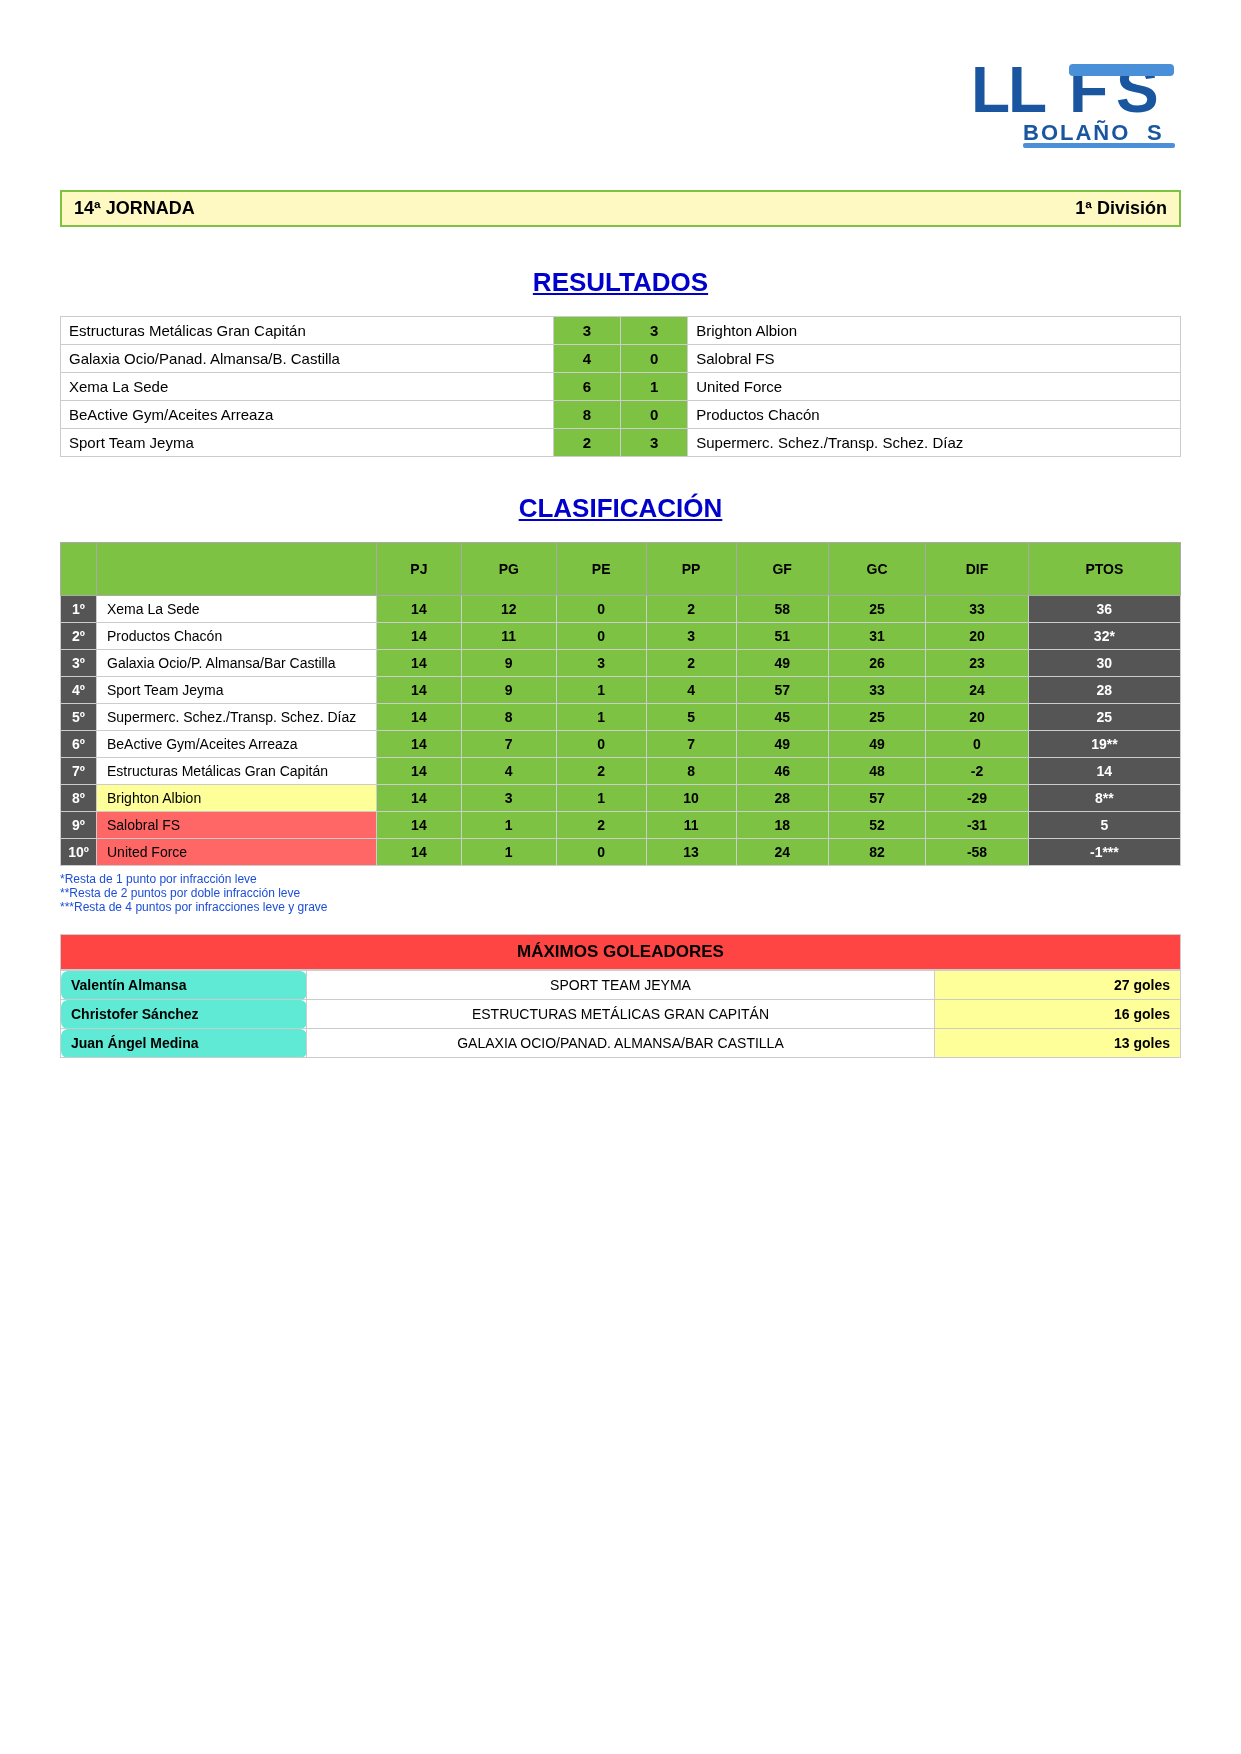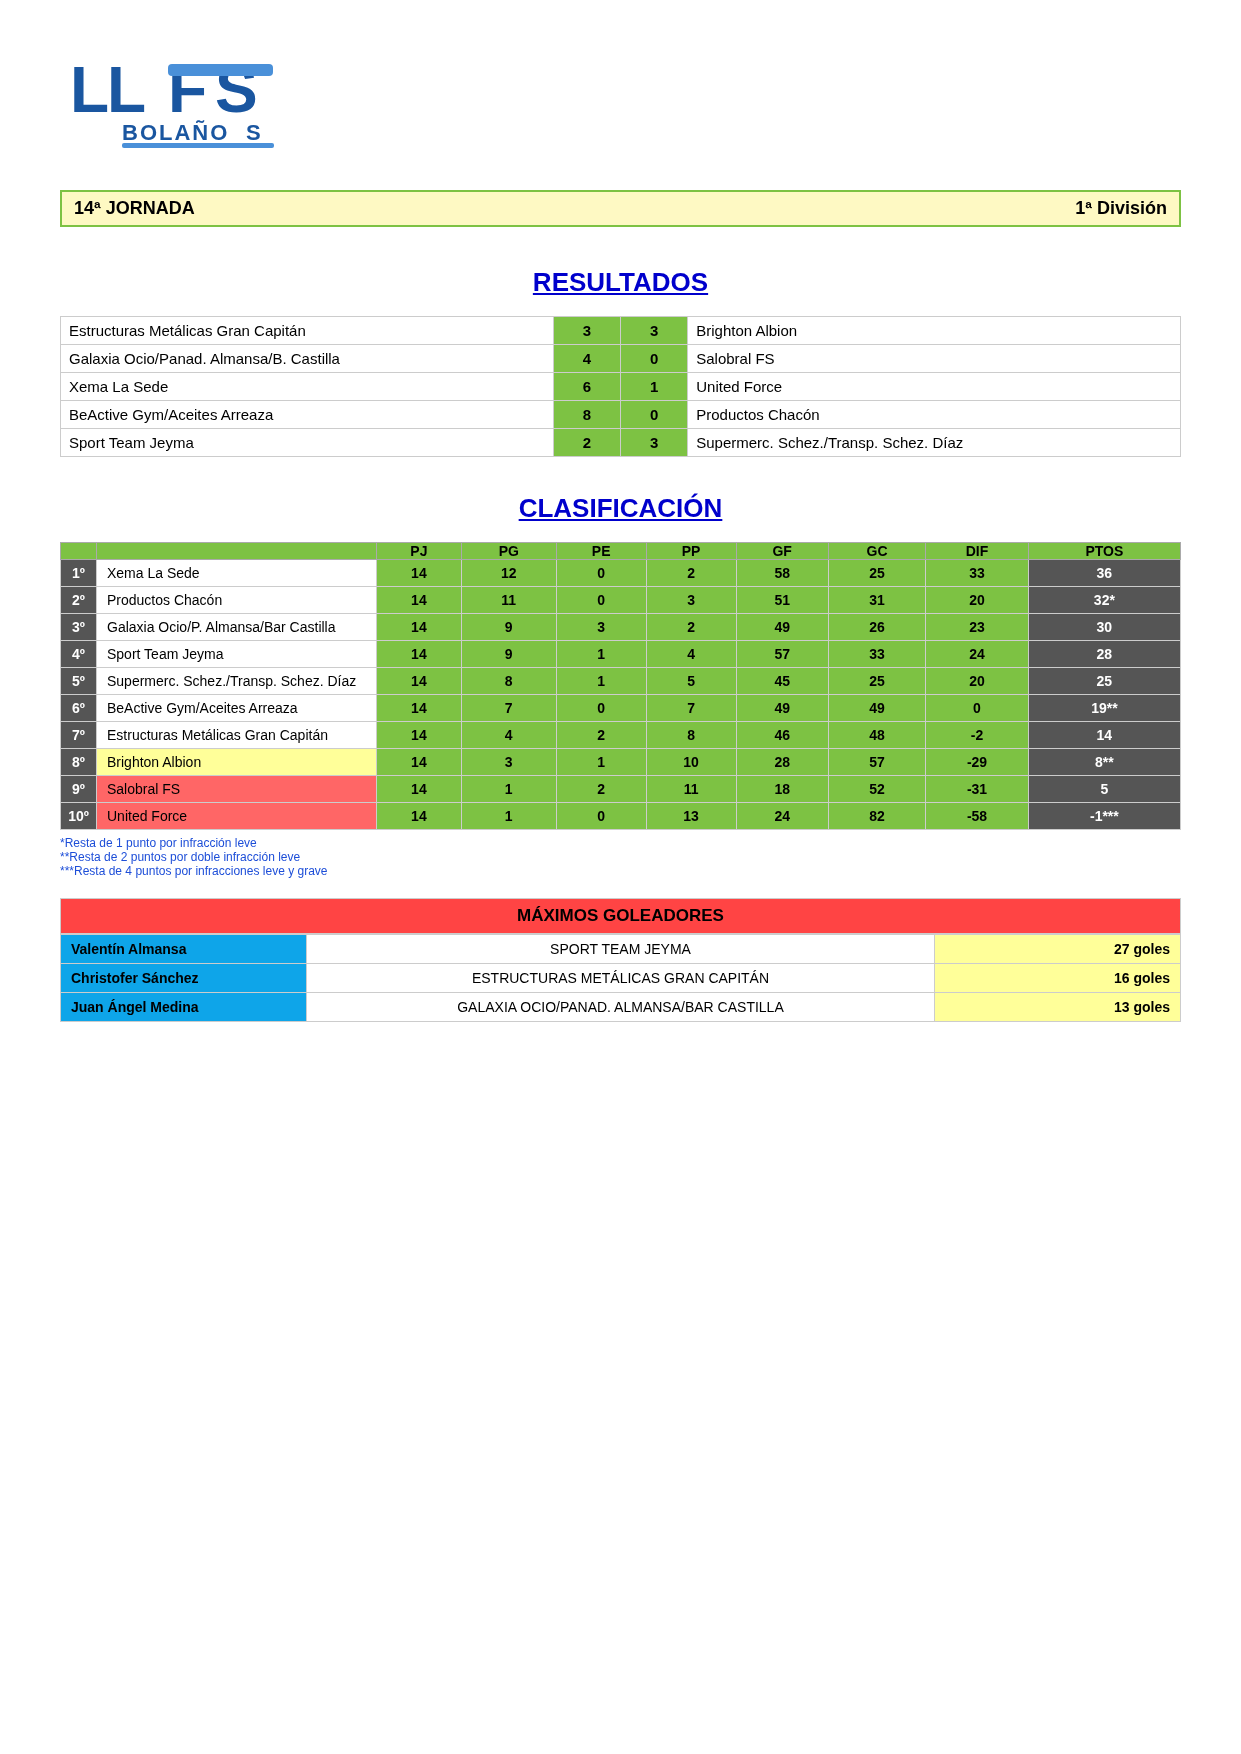--- a/index.html
+++ b/index.html
@@ -8,21 +8,21 @@
       font-family: Arial, sans-serif;
       width: 1241px;
       min-height: 1754px;
       padding: 30px 60px;
       color: #000;
     }
 
     
     .logo-container {
       display: flex;
-      justify-content: flex-start;
+      justify-content: flex-end;
       margin-bottom: 40px;
       margin-top: 20px;
     }
     .logo-svg {
       width: 220px;
       height: 100px;
     }
 
     
     .header-bar {
@@ -95,21 +95,21 @@
     .clas-table {
       width: 100%;
       border-collapse: collapse;
       font-size: 14px;
     }
     .clas-table th {
       background: #7dc243;
       color: #000;
       font-weight: bold;
       text-align: center;
-      padding: 0 4px;
+      padding: 18px 4px;
       border: 1px solid #aaa;
     }
     .clas-table th.team-header {
       text-align: left;
     }
     .clas-table td {
       padding: 5px 4px;
       border: 1px solid #ccc;
       text-align: center;
     }
@@ -185,23 +185,24 @@
     .goleadores-table {
       width: 100%;
       border-collapse: collapse;
     }
     .goleadores-table td {
       padding: 6px 10px;
       border: 1px solid #ccc;
       font-size: 14px;
     }
     .goleadores-table td.gol-name {
-      background: #0ea5e9;
+      background: #5eead4;
       font-weight: bold;
       width: 22%;
+      border-radius: 7px;
     }
     .goleadores-table td.gol-team {
       text-align: center;
       width: 56%;
     }
     .goleadores-table td.gol-goals {
       background: #ffff99;
       font-weight: bold;
       text-align: right;
       width: 22%;

